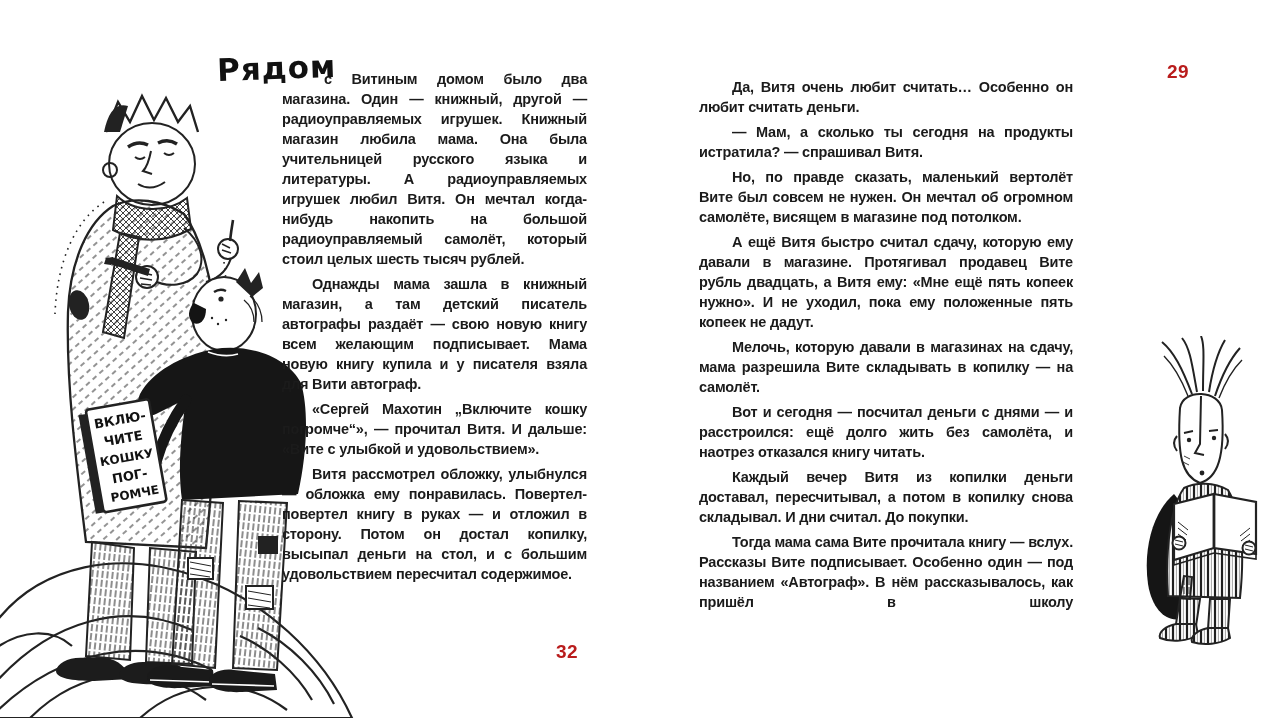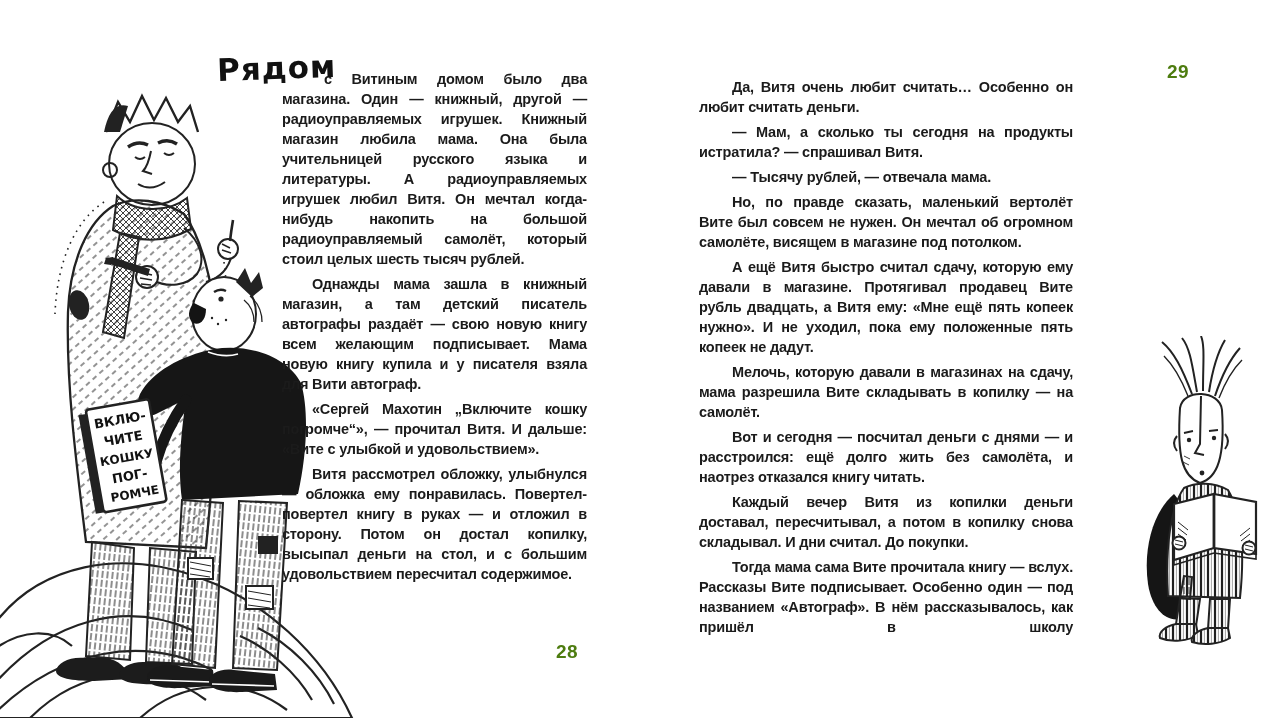--- a/index.html
+++ b/index.html
@@ -36,21 +36,21 @@
   .drop-word{
     position:absolute;left:-60px;top:-13px;
     font-family:"DejaVu Sans","Liberation Sans",sans-serif;
     font-weight:bold;font-size:31px;line-height:34px;
     letter-spacing:1px;color:#111;
     transform:rotate(-2deg);
   }
 
   .page-num{
     position:absolute;
-    font-size:19px;font-weight:bold;color:#4d7c0f;
+    font-size:19px;font-weight:bold;color:#b91c1c;
     letter-spacing:0.5px;
   }
   .num-left{left:556px;top:641px;}
   .num-right{left:527px;top:61px;} 
 
   .illus{position:absolute;}
   .illus-left{left:0;top:0;}
   .illus-right{left:482px;top:336px;} 
 
   svg text.cover-line{
@@ -177,32 +177,31 @@
 
     <div class="text-col col-left" id="col-left">
       <div class="drop-word">Рядом</div>
 
     <div class="para no-indent"><div class="drop-spacer"></div>с Витиным домом было два магазина. Один — книжный, другой — радиоуправляемых игрушек. Книжный магазин любила мама. Она была учительницей русского языка и литературы. А радиоуправляемых игрушек любил Витя. Он мечтал когда-нибудь накопить на большой радиоуправляемый самолёт, который стоил целых шесть тысяч рублей.</div>
         <div class="para">Однажды мама зашла в книжный магазин, а там детский писатель автографы раздаёт — свою новую книгу всем желающим подписывает. Мама новую книгу купила и у писателя взяла для Вити автограф.</div>
         <div class="para">«Сергей Махотин „Включите кошку погромче“», — прочитал Витя. И дальше: «Вите с улыбкой и удовольствием».</div>
         <div class="para">Витя рассмотрел обложку, улыбнулся — обложка ему понравилась. Повертел-повертел книгу в руках — и отложил в сторону. Потом он достал копилку, высыпал деньги на стол, и с большим удовольствием пересчитал содержимое.</div>
       </div>
 
-    <div class="page-num num-left">28</div>
+    <div class="page-num num-left">32</div>
   </section>
 
   <section class="page page-right">
 
     <div class="page-num num-right">29</div>
 
     <div class="text-col col-right" id="col-right">
 
     <div class="para">Да, Витя очень любит считать…  Особенно он любит считать деньги.</div>
         <div class="para">— Мам, а сколько ты сегодня на продукты истратила? — спрашивал Витя.</div>
-        <div class="para">— Тысячу рублей, — отвечала мама.</div>
         <div class="para">Но, по правде сказать, маленький вертолёт Вите был совсем не нужен. Он мечтал об огромном самолёте, висящем в магазине под потолком.</div>
         <div class="para">А ещё Витя быстро считал сдачу, которую ему давали в магазине. Протягивал продавец Вите рубль двадцать, а Витя ему: «Мне ещё пять копеек нужно». И не уходил, пока ему положенные пять копеек не дадут.</div>
         <div class="para">Мелочь, которую давали в магазинах на сдачу, мама разрешила Вите складывать в копилку — на самолёт.</div>
         <div class="para">Вот и сегодня — посчитал деньги с днями — и расстроился: ещё долго жить без самолёта, и наотрез отказался книгу читать.</div>
         <div class="para">Каждый вечер Витя из копилки деньги доставал, пересчитывал, а потом в копилку снова складывал. И дни считал. До покупки.</div>
         <div class="para justify-last">Тогда мама сама Вите прочитала книгу — вслух. Рассказы Вите подписывает. Особенно один — под названием «Автограф». В нём рассказывалось, как пришёл в школу</div>
       </div>
 
     <svg class="illus illus-right" width="160" height="310" viewBox="0 0 160 310">
       <defs>

